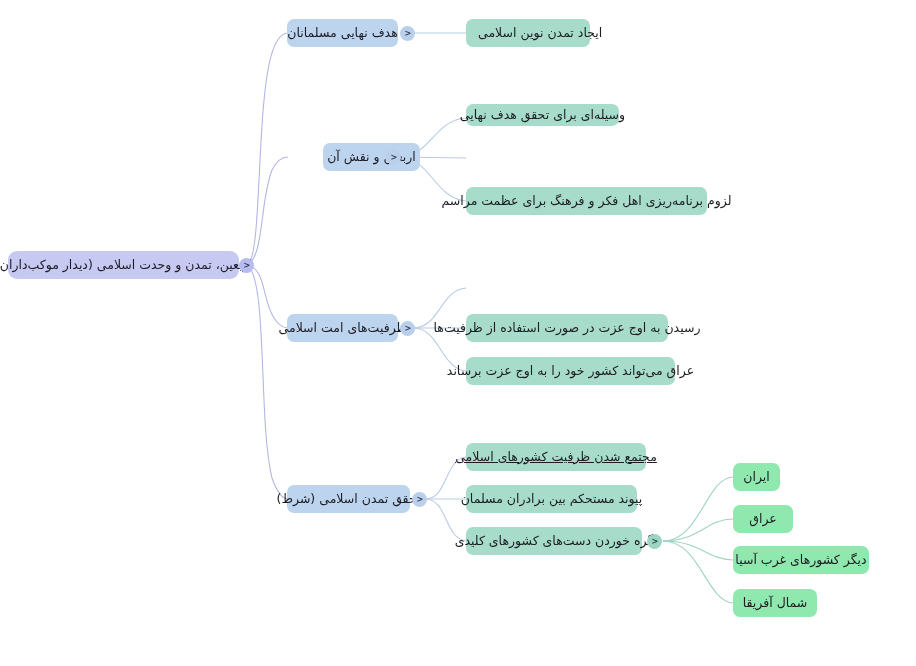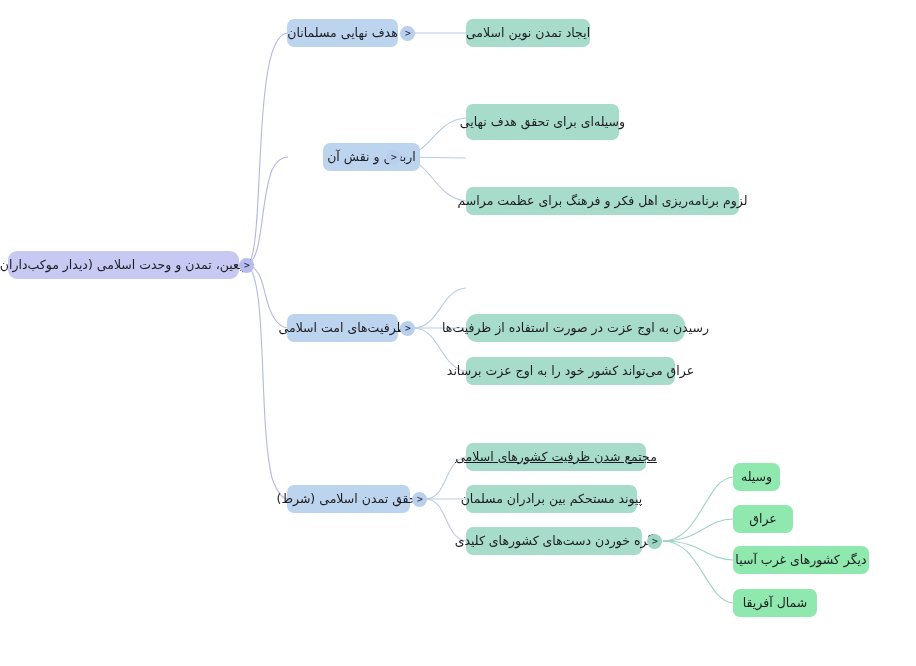--- a/index.html
+++ b/index.html
@@ -127,44 +127,44 @@
   <div class="toggle toggle-root" style="left:239px; top:258px;">
     <span>&gt;</span>
   </div>
 
   <div class="node node-l2" style="left:287px; top:19px; width:111px; height:28px;">
     <span>هدف نهایی مسلمانان</span>
   </div>
   <div class="toggle toggle-l2" style="left:400px; top:26px;">
     <span>&gt;</span>
   </div>
-  <div class="node node-l3" style="left:466px; top:19px; width:124px; height:28px;">
+  <div class="node node-l3" style="left:466px; top:19px; width:124px; height:28px;justify-content:flex-end;">
     <span>ایجاد تمدن نوین اسلامی</span>
   </div>
 
   <div class="node node-l2" style="left:287px; top:143px; width:97px; height:28px;margin-left:36px;">
     <span>اربعین و نقش آن</span>
   </div>
   <div class="toggle toggle-l2" style="left:386px; top:150px;">
     <span>&gt;</span>
   </div>
-  <div class="node node-l3" style="left:466px; top:104px; width:153px; height:36px;">
+  <div class="node node-l3" style="left:466px; top:104px; width:153px; height:22px;">
     <span>وسیله‌ای برای تحقق هدف نهایی</span>
   </div>
-  <div class="node node-l3" style="left:466px; top:187px; width:273px; height:28px;">
+  <div class="node node-l3" style="left:466px; top:187px; width:241px; height:28px;">
     <span>لزوم برنامه‌ریزی اهل فکر و فرهنگ برای عظمت مراسم</span>
   </div>
 
   <div class="node node-l2" style="left:287px; top:314px; width:111px; height:28px;">
     <span>ظرفیت‌های امت اسلامی</span>
   </div>
   <div class="toggle toggle-l2" style="left:400px; top:321px;">
     <span>&gt;</span>
   </div>
-  <div class="node node-l3" style="left:466px; top:314px; width:219px; height:28px;border-radius:11px;">
+  <div class="node node-l3" style="left:466px; top:314px; width:202px; height:28px;">
     <span>رسیدن به اوج عزت در صورت استفاده از ظرفیت‌ها</span>
   </div>
   <div class="node node-l3" style="left:466px; top:357px; width:209px; height:28px;">
     <span>عراق می‌تواند کشور خود را به اوج عزت برساند</span>
   </div>
 
   <div class="node node-l2" style="left:287px; top:485px; width:123px; height:28px;">
     <span>تحقق تمدن اسلامی (شرط)</span>
   </div>
   <div class="toggle toggle-l2" style="left:412px; top:492px;">
@@ -177,21 +177,21 @@
     <span>پیوند مستحکم بین برادران مسلمان</span>
   </div>
   <div class="node node-l3" style="left:466px; top:527px; width:176px; height:28px;">
     <span>گره خوردن دست‌های کشورهای کلیدی</span>
   </div>
   <div class="toggle toggle-l3" style="left:647px; top:534px;">
     <span>&gt;</span>
   </div>
 
   <div class="node node-l4" style="left:733px; top:463px; width:47px; height:28px;">
-    <span>وسیله</span>
+    <span>ایران</span>
   </div>
   <div class="node node-l4" style="left:733px; top:505px; width:60px; height:28px;">
     <span>عراق</span>
   </div>
   <div class="node node-l4" style="left:733px; top:546px; width:136px; height:28px;">
     <span>دیگر کشورهای غرب آسیا</span>
   </div>
   <div class="node node-l4" style="left:733px; top:589px; width:84px; height:28px;">
     <span>شمال آفریقا</span>
   </div>

